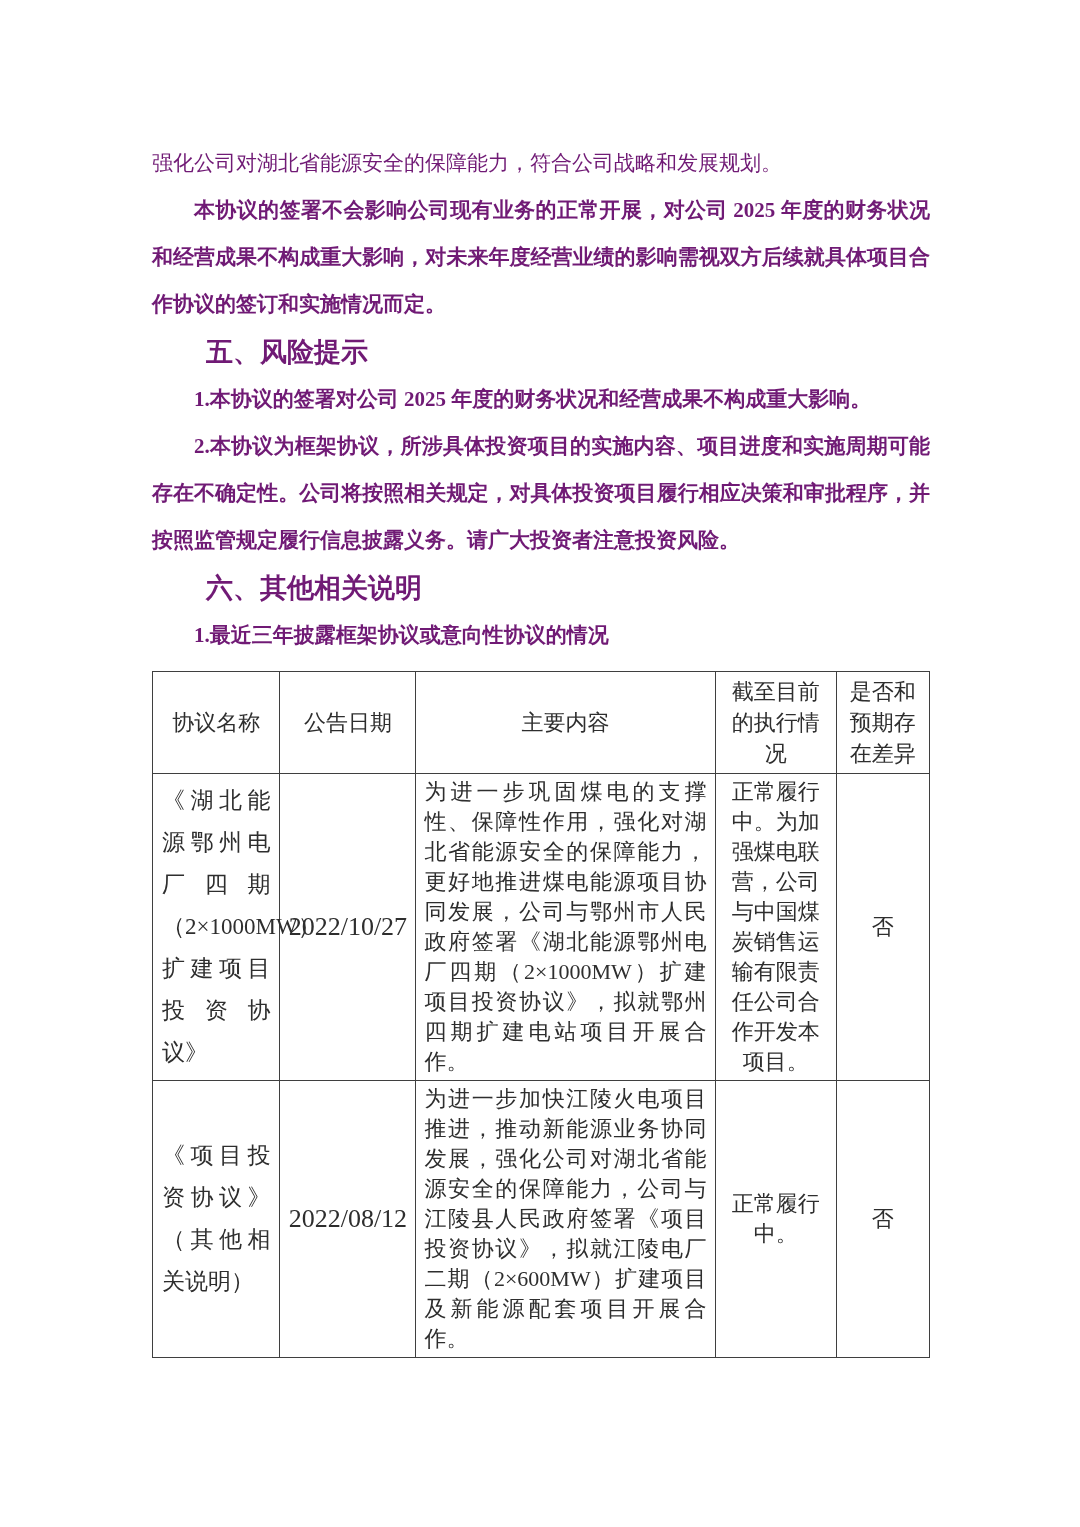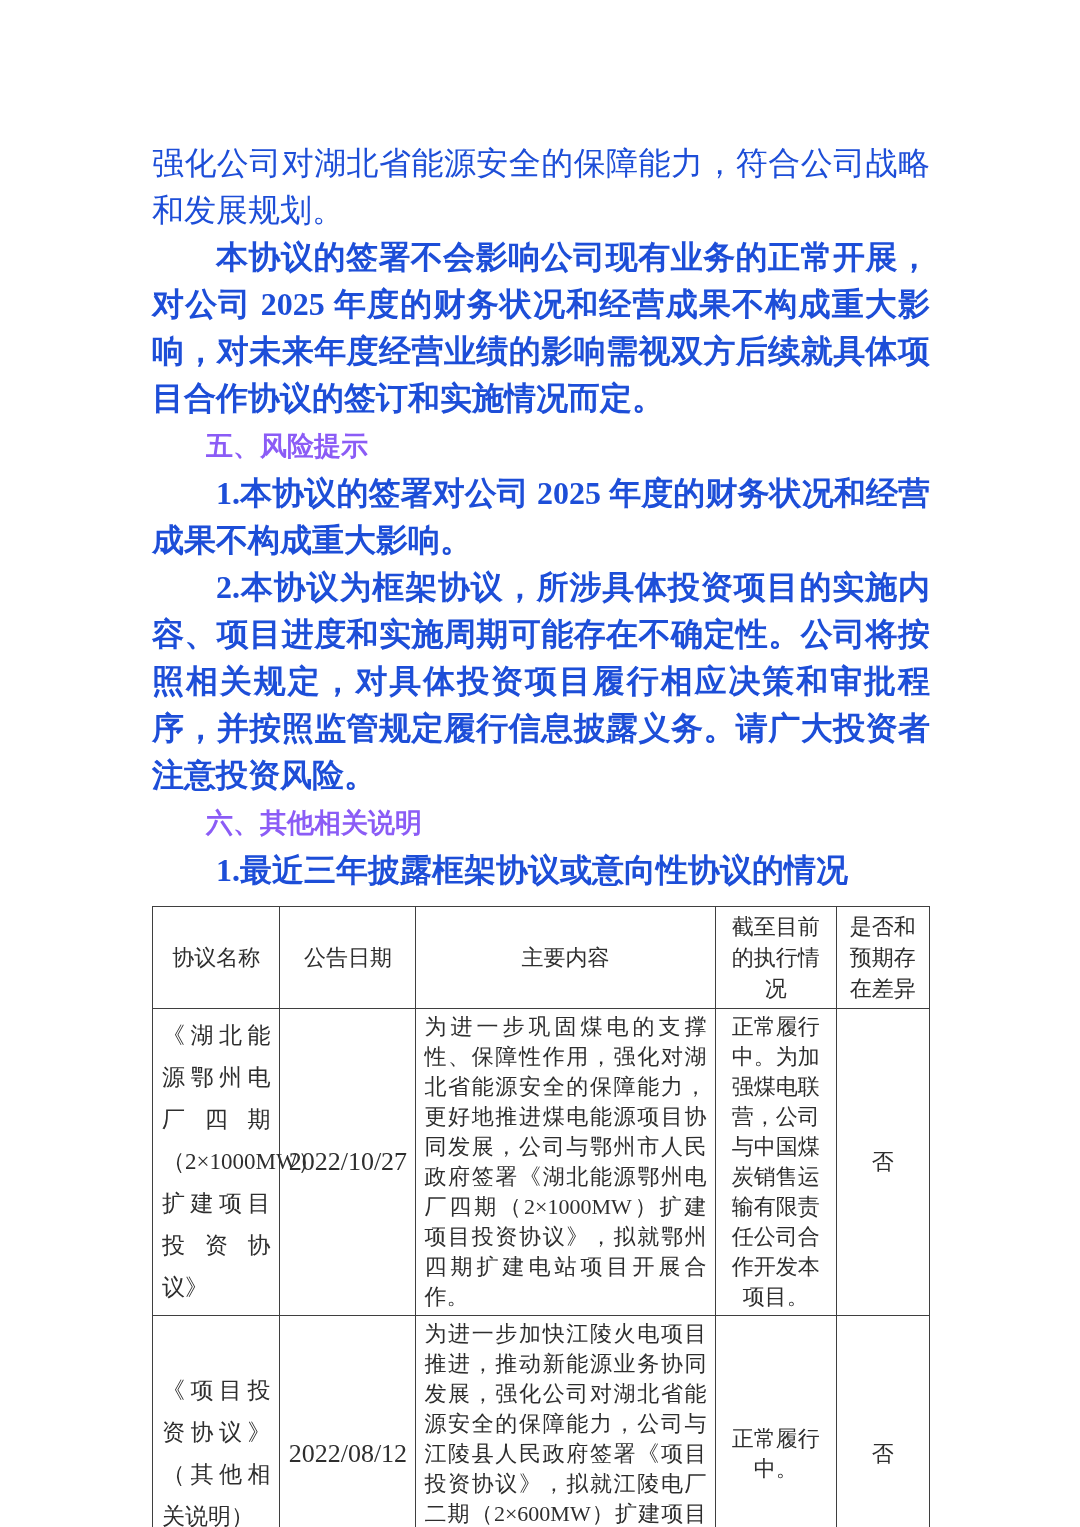--- a/index.html
+++ b/index.html
@@ -9,33 +9,33 @@
     width: 1080px;
     height: 1527px;
     margin: 0 auto;
     background: #ffffff;
     overflow: hidden;
     padding: 140px 150px 0 152px;
     color: #1c1c1c;
   }
   .body-para {
     font-family: "Liberation Serif", "DejaVu Serif", serif;
-    font-size: 32px;
+    font-size: 21px;
     line-height: 47px;
     text-align: justify;
     text-justify: inter-ideograph;
-    color: #1d4ed8;
+    color: #701a75;
   }
   .body-para.indent { text-indent: 2em; font-weight: bold; }
   .section-heading {
     font-family: "Liberation Sans", "DejaVu Sans", sans-serif;
     font-size: 27px;
     font-weight: 700;
     line-height: 48px;
-    color: #8b5cf6;
+    color: #701a75;
     text-indent: 2em;
   }
   table.agreements {
     width: 100%;
     margin-top: 12px;
     border-collapse: collapse;
     table-layout: fixed;
     font-family: "Liberation Serif", "DejaVu Serif", serif;
     color: #2e2e2e;
   }

